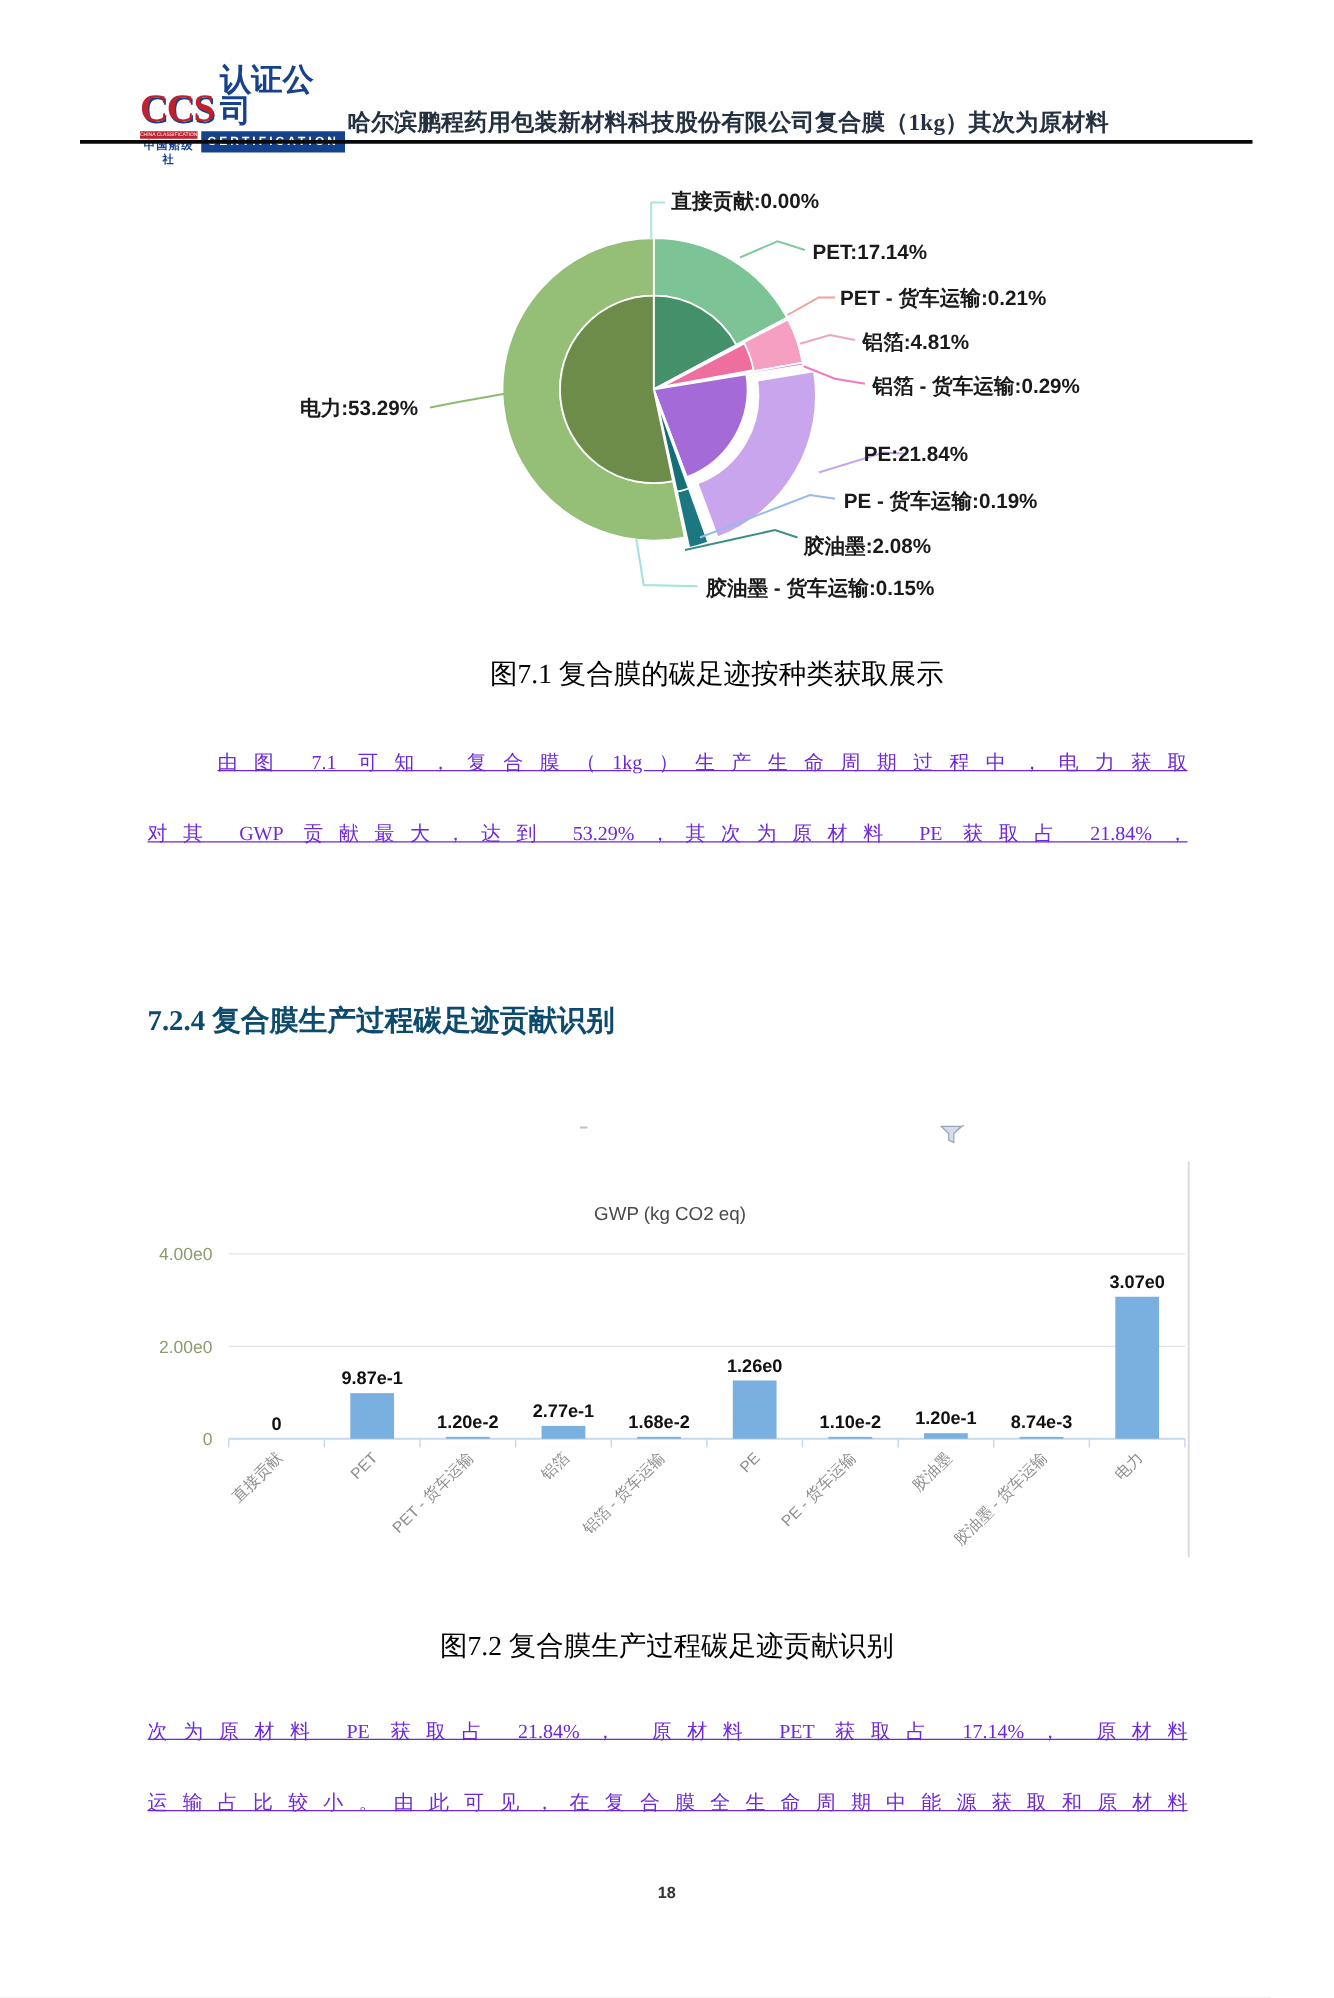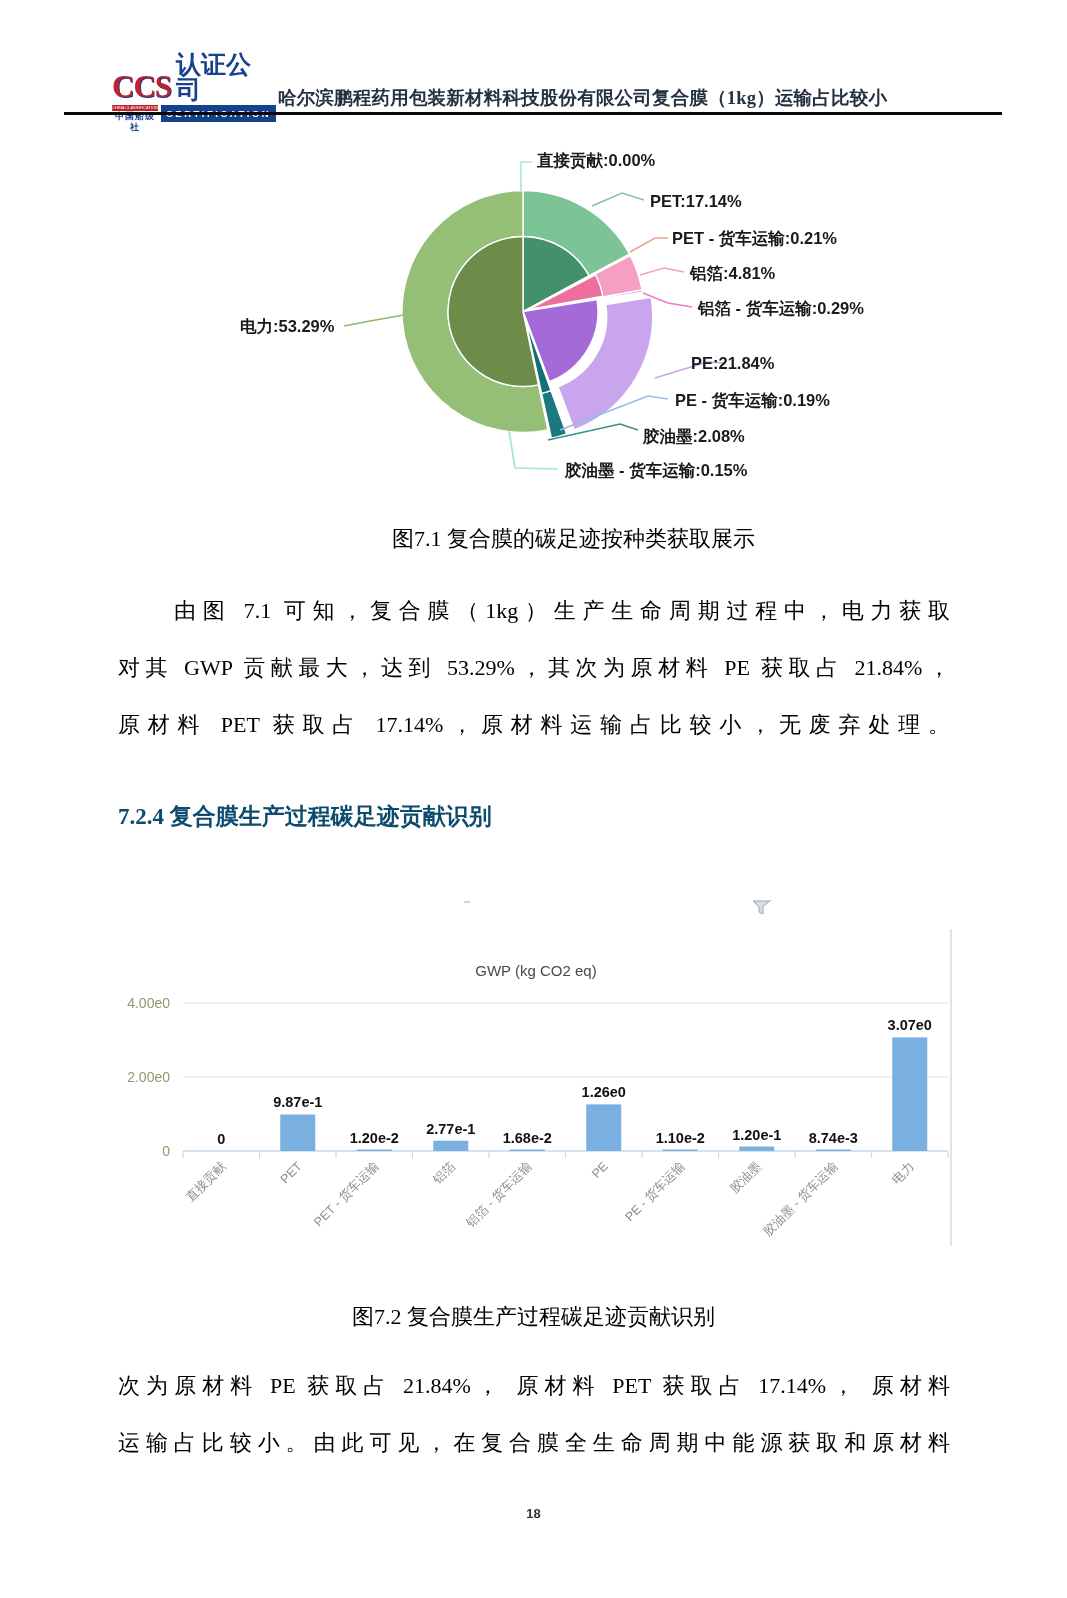--- a/index.html
+++ b/index.html
@@ -21,21 +21,21 @@
         font-size:9.5px;letter-spacing:2.5px;padding:0 5px;display:flex;align-items:center;height:17px;}
   .doc-title{position:absolute;left:278px;top:85px;width:668px;font-size:18.5px;font-weight:700;
              color:#253140;letter-spacing:0.2px;white-space:nowrap;}
   .header-rule{position:absolute;left:64px;top:112px;width:938px;height:2.5px;background:#0a0a0a;}
   
   .chart-svg{position:absolute;}
   .caption{position:absolute;left:0;width:1067px;text-align:center;font-size:22px;color:#000;}
   #caption1{top:524px;margin-left:40px;}
   #caption2{top:1302px;}
   
-  .para{position:absolute;left:118px;width:832px;font-size:22px;color:#000000;}
+  .para{position:absolute;left:118px;width:832px;font-size:16px;color:#6d28d9;text-decoration:underline;}
   .bodyline{height:57px;line-height:57px;text-align:justify;text-align-last:justify;white-space:nowrap;}
   .indent{text-indent:56px;}
   #para1{top:582px;}
   #para2{top:1357px;}
   .section-heading{position:absolute;left:118px;top:801px;font-size:23px;font-weight:800;color:#0c4a6e;}
   .page-number{position:absolute;left:0;top:1506px;width:1067px;text-align:center;
                font-family:"Liberation Sans",sans-serif;font-size:13px;font-weight:700;color:#333;}
 </style>
 </head>
 <body>
@@ -48,21 +48,21 @@
       <span class="rz">认证公司</span>
     </div>
     <div class="logo-bottom">
       <div class="soc">
         <div class="soc-en">CHINA CLASSIFICATION SOCIETY</div>
         <div class="soc-cn">中国船级社</div>
       </div>
       <div class="cert">CERTIFICATION</div>
     </div>
   </div>
-  <div class="doc-title">哈尔滨鹏程药用包装新材料科技股份有限公司复合膜（1kg）运输占比较小</div>
+  <div class="doc-title">哈尔滨鹏程药用包装新材料科技股份有限公司复合膜（1kg）其次为原材料</div>
   <div class="header-rule"></div>
 
   <svg id="pie-svg" class="chart-svg" style="left:100px;top:140px;" width="880" height="350" viewBox="100 140 880 350">
       <g>
         <path d="M 523 190.5 A 121 121 0 0 1 629.5417643246726 254.14276458383017 L 589.0382836723177 275.94799457675424 A 75 75 0 0 0 523 236.5 Z" fill="#7CC496" stroke="#ffffff" stroke-width="1.4" stroke-linejoin="round"></path>
         <path d="M 629.5417643246726 254.14276458383017 A 121 121 0 0 1 630.2892789397673 255.55350212404 L 589.5016191775418 276.8224186719256 A 75 75 0 0 0 589.0382836723177 275.94799457675424 Z" fill="#F2988F" stroke="#ffffff" stroke-width="1.4" stroke-linejoin="round"></path>
         <path d="M 630.2892789397673 255.55350212404 A 121 121 0 0 1 642.078682690011 290.02286497663886 L 596.8091008409159 298.1877262251894 A 75 75 0 0 0 589.5016191775418 276.8224186719256 Z" fill="#F5A0C3" stroke="#ffffff" stroke-width="1.4" stroke-linejoin="round"></path>
         <path d="M 642.078682690011 290.02286497663886 A 121 121 0 0 1 642.4502336933731 292.19607110978313 L 597.0394010496115 299.5347548201135 A 75 75 0 0 0 596.8091008409159 298.1877262251894 Z" fill="#EF7BC0" stroke="#ffffff" stroke-width="1.4" stroke-linejoin="round"></path>
         <path d="M 651.1502336933731 297.19607110978313 A 121 121 0 0 1 574.185847015644 429.79586401702096 L 558.0342026956471 386.72470910145927 A 75 75 0 0 0 605.7394010496115 304.5347548201135 Z" fill="#C9A5EE" stroke="#ffffff" stroke-width="1.4" stroke-linejoin="round"></path>
         <path d="M 565.4858470156439 424.79586401702096 A 121 121 0 0 1 564.1303197727698 425.2949770217899 L 548.4939998591549 382.03407666639873 A 75 75 0 0 0 549.334202695647 381.72470910145927 Z" fill="#8FB3EA" stroke="#ffffff" stroke-width="1.4" stroke-linejoin="round"></path>
@@ -105,21 +105,20 @@
         <text x="565" y="476" font-family="&quot;Liberation Sans&quot;,sans-serif" font-size="16.5" font-weight="bold" fill="#1a1a1a">胶油墨 - 货车运输:0.15%</text>
         <text x="240" y="332" font-family="&quot;Liberation Sans&quot;,sans-serif" font-size="16.5" font-weight="bold" fill="#1a1a1a">电力:53.29%</text>
       </g>
     </svg>
 
   <div id="caption1" class="caption">图7.1 复合膜的碳足迹按种类获取展示</div>
 
   <div id="para1" class="para">
     <div class="bodyline indent">由图 7.1 可知，复合膜（1kg）生产生命周期过程中，电力获取</div>
     <div class="bodyline">对其 GWP 贡献最大，达到 53.29%，其次为原材料 PE 获取占 21.84%，</div>
-    <div class="bodyline">原材料 PET 获取占 17.14%，原材料运输占比较小，无废弃处理。</div>
   </div>
 
   <div class="section-heading">7.2.4 复合膜生产过程碳足迹贡献识别</div>
 
   <svg id="bar-svg" class="chart-svg" style="left:90px;top:880px;" width="880" height="378" viewBox="90 880 880 378">
       <text x="536" y="976" text-anchor="middle" font-family="&quot;Liberation Sans&quot;,sans-serif" font-size="15" fill="#4A4A4A">GWP (kg CO2 eq)</text>
       <line x1="464" y1="902" x2="470" y2="902" stroke="#b9c2cc" stroke-width="1.5"></line>
       <g transform="translate(753,901)">
         <polygon points="0,0 16,0 10,6 10,13 6,11 6,6" fill="#d6dde6" stroke="#98a6b8" stroke-width="1"></polygon>
         <line x1="13" y1="3" x2="18" y2="-1" stroke="#98a6b8" stroke-width="1"></line>

